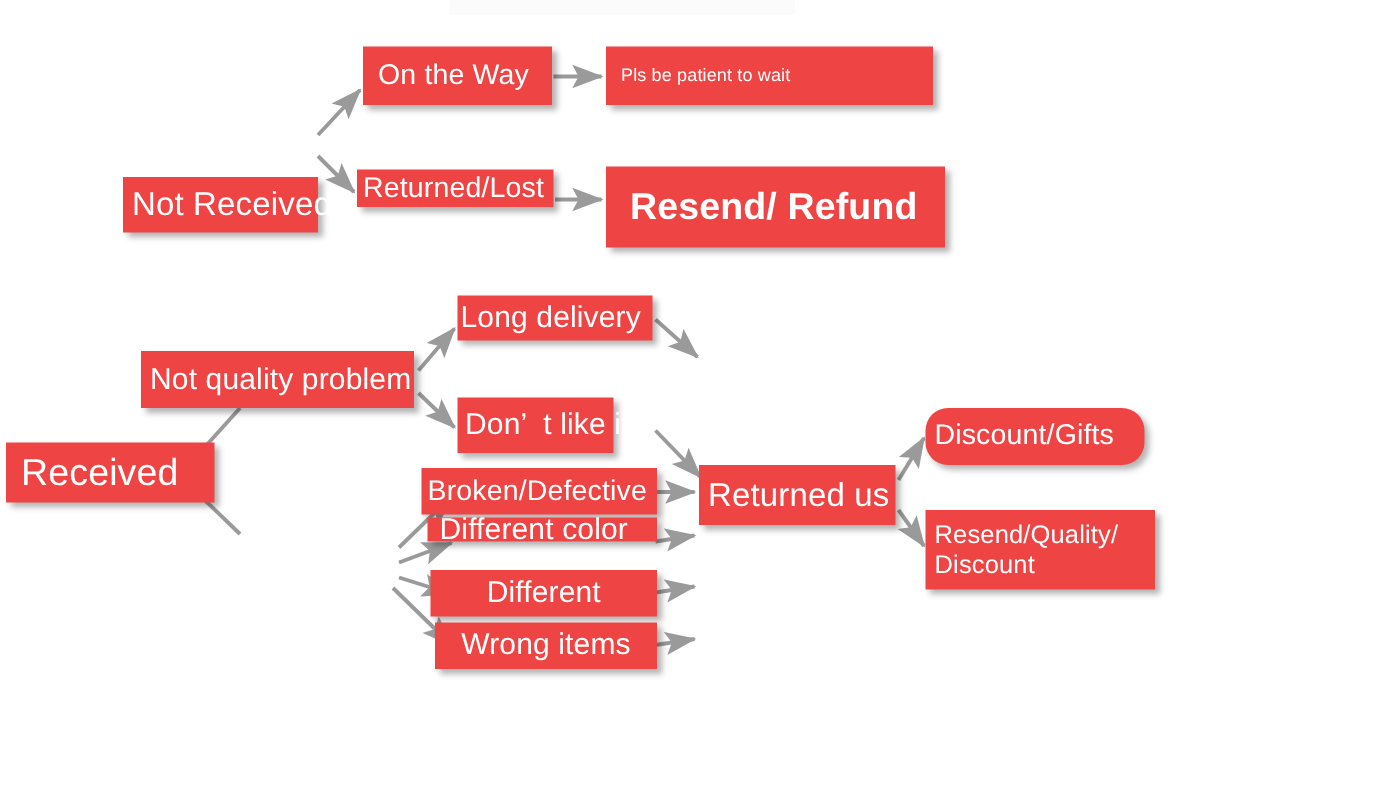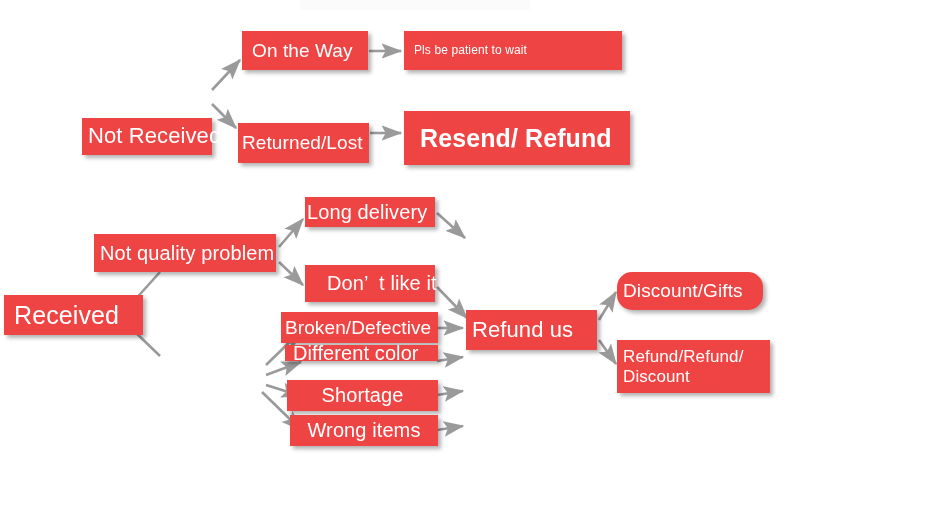--- a/index.html
+++ b/index.html
@@ -97,67 +97,67 @@
   </div>
 
   <div class="node left" style="left:242px; top:31px; width:126px; height:39px; padding-left:10px; font-size:19px;">
     <span>On the Way</span>
   </div>
 
   <div class="node left" style="left:404px; top:31px; width:218px; height:39px; padding-left:10px; font-size:12px;">
     <span>Pls be patient to wait</span>
   </div>
 
-  <div class="node left" style="left:238px; top:123px; width:131px; height:40px; padding-left:4px; font-size:19px;">
+  <div class="node left" style="left:238px; top:113px; width:131px; height:25px; padding-left:4px; font-size:19px;">
     <span>Returned/Lost</span>
   </div>
 
   <div class="node left" style="left:404px; top:111px; width:226px; height:54px; padding-left:16px; font-size:25px;font-weight:bold;">
     <span>Resend/ Refund</span>
   </div>
 
   <div class="node left" style="left:4px; top:295px; width:139px; height:40px; padding-left:10px; font-size:25px;">
     <span>Received</span>
   </div>
 
   <div class="node left" style="left:94px; top:234px; width:182px; height:38px; padding-left:6px; font-size:20px;">
     <span>Not quality problem</span>
   </div>
 
 
   <div class="node left" style="left:305px; top:197px; width:130px; height:30px; padding-left:2px; font-size:20px;">
     <span>Long delivery</span>
   </div>
 
-  <div class="node left" style="left:305px; top:265px; width:130px; height:37px; padding-left:22px; font-size:20px;">
+  <div class="node left" style="left:305px; top:265px; width:104px; height:37px; padding-left:5px; font-size:20px;">
     <span>Don’  t like it</span>
   </div>
 
   <div class="node left" style="left:281px; top:312px; width:157px; height:31px; padding-left:4px; font-size:19px;">
     <span>Broken/Defective</span>
   </div>
 
   <div class="node left" style="left:285px; top:345px; width:153px; height:16px; padding-left:8px; font-size:20px;">
     <span>Different color</span>
   </div>
 
   <div class="node center" style="left:287px; top:380px; width:151px; height:31px; font-size:20px;">
-    <span>Shortage</span>
+    <span>Different</span>
   </div>
 
   <div class="node center" style="left:290px; top:415px; width:148px; height:31px; font-size:20px;">
     <span>Wrong items</span>
   </div>
 
   <div class="node left" style="left:466px; top:310px; width:131px; height:40px; padding-left:6px; font-size:22px;">
-    <span>Refund us</span>
+    <span>Returned us</span>
   </div>
 
   <div class="node left" style="left:617px; top:272px; width:146px; height:38px; padding-left:6px; font-size:19px;border-radius:15px;">
     <span>Discount/Gifts</span>
   </div>
 
   <div class="node left multiline" style="left:617px; top:340px; width:153px; height:53px; padding-left:6px; font-size:17px;">
-    <span>Refund/Refund/
+    <span>Resend/Quality/
 Discount</span>
   </div>
 
 </div>
 
 </body></html>

